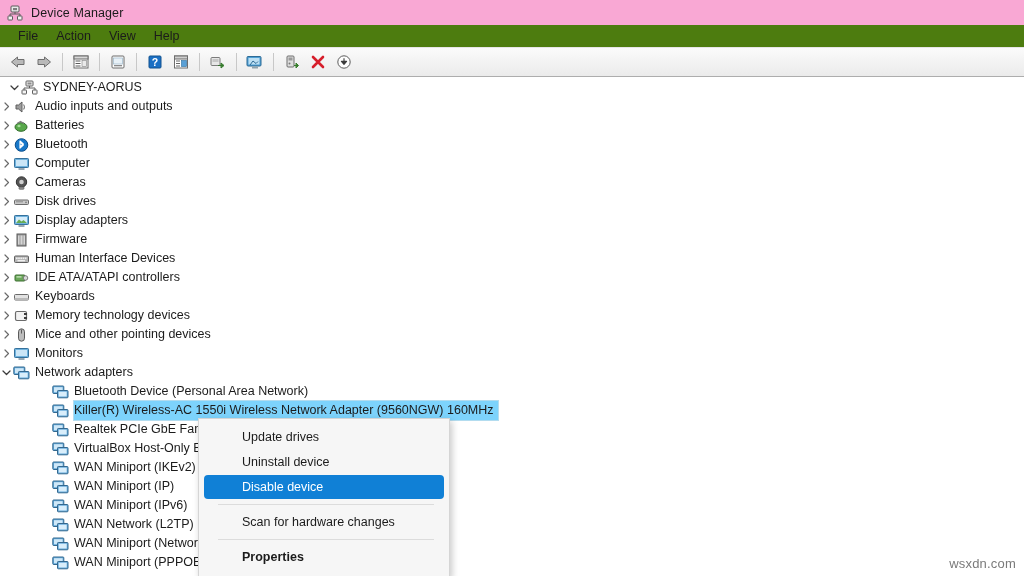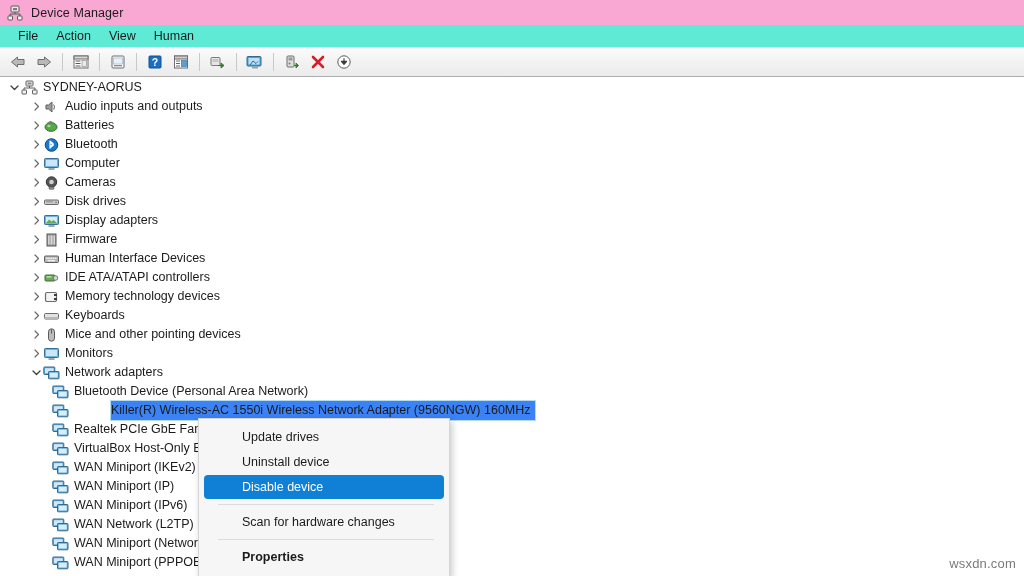--- a/index.html
+++ b/index.html
@@ -15,21 +15,21 @@
   .titlebar {
     position: absolute; left:0; top:0; width:1024px; height:25px;
     background:#f9a8d4; display:flex; align-items:center; padding-left:7px;
   }
   .title-icon { width:16px; height:16px; position:relative; flex:none; margin-right:8px;}
   .title-text { font-size:12.5px; color:#1b1b1b; letter-spacing:.1px;}
 
   
   .menubar {
     position:absolute; left:0; top:25px; width:1024px; height:23px;
-    background:#5eead4; display:flex; align-items:center; padding-left:9px;
+    background:#4d7c0f; display:flex; align-items:center; padding-left:9px;
     border-bottom:1px solid #e6e6e6;
   }
   .menu-item {
     font-size:12.5px; color:#1b1b1b; padding:2px 9px; cursor:default;
     border-radius:2px;
   }
 
   
   .toolbar {
     position:absolute; left:0; top:48px; width:1024px; height:29px;
@@ -54,24 +54,24 @@
     position:relative; height:19px; display:flex; align-items:center;
     font-size:12.5px; color:#1b1b1b; white-space:nowrap;
   }
   .row .chev {
     width:13px; height:13px; flex:none; position:relative;
     display:flex; align-items:center; justify-content:center;
   }
   .chev svg { display:block; }
   .row .ico { width:17px; height:16px; flex:none; position:relative; margin-right:5px; }
   .row .lbl { line-height:19px; padding-right:4px; }
-  .row.selected .lbl { background:#3b82f6; box-shadow:0 0 0 1px #b3dcef;margin-left:37px; }
+  .row.selected .lbl { background:#7dd3fc; box-shadow:0 0 0 1px #b3dcef; }
 
   .depth0 { padding-left:8px; }
-  .depth1 { padding-left:30px; }
+  .depth1 { }
   .depth2 { padding-left:52px; }
   .depth2 .chev { width:0; }
 
   
   .ctxmenu {
     position:absolute; left:198px; top:418px; width:252px;
     background:#f6f6f6; border:1px solid #d5d5d5;
     box-shadow:2px 3px 7px rgba(0,0,0,.22);
     padding:5px 3px 6px 3px; z-index:40;
   }
@@ -104,21 +104,21 @@
         <rect x="10.5" y="11" width="4.5" height="4" rx=".6" fill="#f2f2f2" stroke="#5a5a5a" stroke-width="1"></rect>
       </svg>
     </span>
     <span class="title-text">Device Manager</span>
   </div>
 
   <div class="menubar">
     <div class="menu-item">File</div>
     <div class="menu-item">Action</div>
     <div class="menu-item">View</div>
-    <div class="menu-item">Human</div>
+    <div class="menu-item">Help</div>
   </div>
 
   <div class="toolbar">
 
     <div class="tb-btn">
       <svg width="18" height="16" viewBox="0 0 18 16">
         <path d="M8.5 3 L2.5 8 L8.5 13 V10.5 H15 V5.5 H8.5 Z" fill="#b9b9b9" stroke="#6e6e6e" stroke-width="1" stroke-linejoin="round"></path>
       </svg>
     </div>
     <div class="tb-btn">
@@ -399,41 +399,41 @@
     </div>
 
     <div class="row depth1">
       <span class="chev">
         <svg width="9" height="9" viewBox="0 0 9 9">
             <path d="M3 1 L6.5 4.5 L3 8" stroke="#6a6a6a" stroke-width="1.2" fill="none" stroke-linecap="round" stroke-linejoin="round"></path>
           </svg>
       </span>
       <span class="ico">
         <svg width="17" height="16" viewBox="0 0 17 16">
+          <rect x="1.5" y="5.5" width="14" height="5.5" rx="1" fill="#e2e2e2" stroke="#6b6b6b" stroke-width="1"></rect>
+          <rect x="1.5" y="9" width="14" height="2" fill="#b9b9b9"></rect>
+        </svg>
+      </span>
+      <span class="lbl">Keyboards</span>
+    </div>
+
+    <div class="row depth1">
+      <span class="chev">
+        <svg width="9" height="9" viewBox="0 0 9 9">
+            <path d="M3 1 L6.5 4.5 L3 8" stroke="#6a6a6a" stroke-width="1.2" fill="none" stroke-linecap="round" stroke-linejoin="round"></path>
+          </svg>
+      </span>
+      <span class="ico">
+        <svg width="17" height="16" viewBox="0 0 17 16">
           <rect x="2.5" y="3.5" width="11" height="9" rx="1.4" fill="#f2f2f2" stroke="#6b6b6b" stroke-width="1.2"></rect>
           <rect x="11" y="5" width="3" height="2" fill="#3c3c3c"></rect>
           <rect x="11" y="9" width="3" height="2" fill="#3c3c3c"></rect>
         </svg>
       </span>
       <span class="lbl">Memory technology devices</span>
-    </div>
-
-    <div class="row depth1">
-      <span class="chev">
-        <svg width="9" height="9" viewBox="0 0 9 9">
-            <path d="M3 1 L6.5 4.5 L3 8" stroke="#6a6a6a" stroke-width="1.2" fill="none" stroke-linecap="round" stroke-linejoin="round"></path>
-          </svg>
-      </span>
-      <span class="ico">
-        <svg width="17" height="16" viewBox="0 0 17 16">
-          <rect x="1.5" y="5.5" width="14" height="5.5" rx="1" fill="#e2e2e2" stroke="#6b6b6b" stroke-width="1"></rect>
-          <rect x="1.5" y="9" width="14" height="2" fill="#b9b9b9"></rect>
-        </svg>
-      </span>
-      <span class="lbl">Keyboards</span>
     </div>
 
     <div class="row depth1">
       <span class="chev">
         <svg width="9" height="9" viewBox="0 0 9 9">
             <path d="M3 1 L6.5 4.5 L3 8" stroke="#6a6a6a" stroke-width="1.2" fill="none" stroke-linecap="round" stroke-linejoin="round"></path>
           </svg>
       </span>
       <span class="ico">
         <svg width="17" height="16" viewBox="0 0 17 16">

